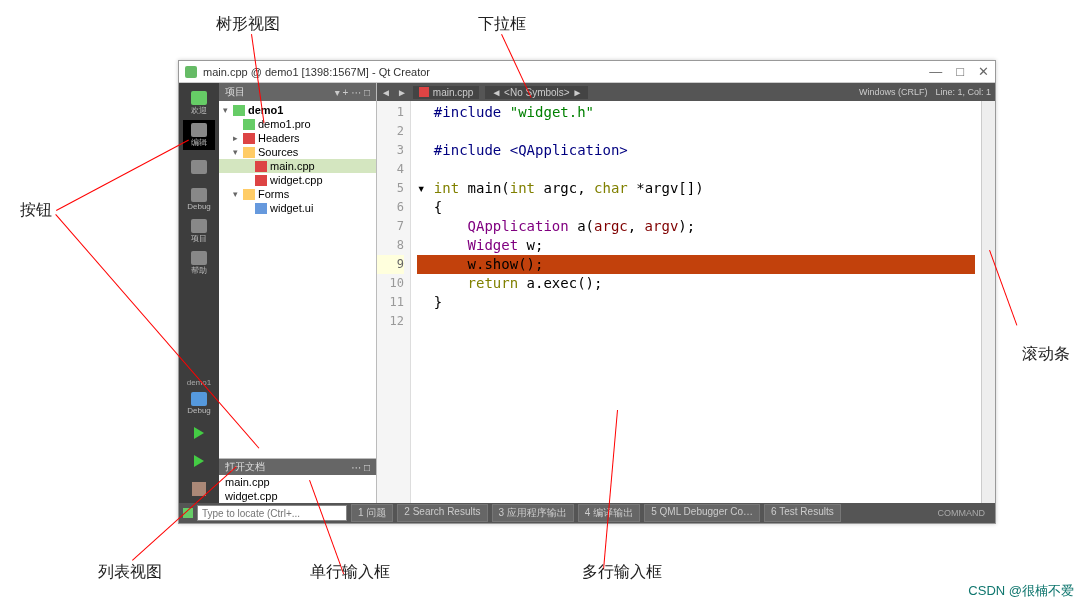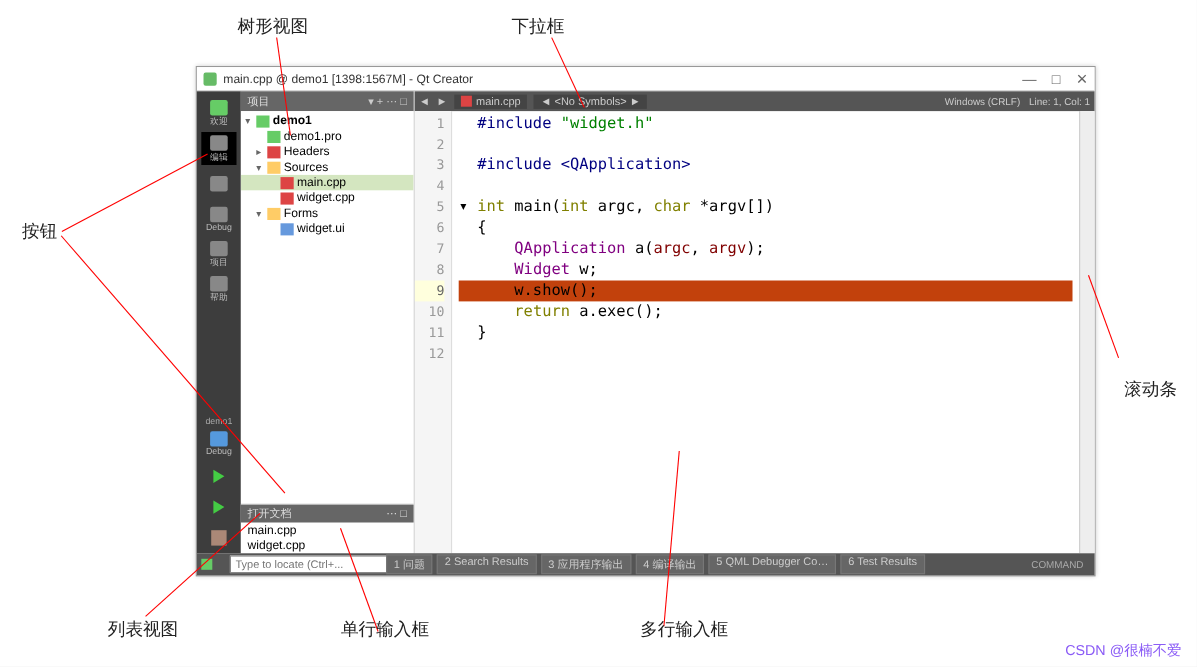--- a/index.html
+++ b/index.html
@@ -1,19 +1,19 @@
 <!DOCTYPE html>
 <html><head>
 <meta charset="utf-8">
 <style>
 * { margin: 0; padding: 0; box-sizing: border-box; }
 body { font-family: "Microsoft YaHei", Arial, sans-serif; background: #fff; width: 1088px; height: 606px; position: relative; overflow: hidden; }
 .annotation { position: absolute; font-size: 16px; color: #222; z-index: 100; }
 .redline { position: absolute; background: #f00; z-index: 99; transform-origin: 0 0; height: 1px; }
-.watermark { position: absolute; right: 14px; bottom: 6px; color: #8b5cf6; font-size: 13px; z-index: 200; }
+.watermark { position: absolute; right: 14px; bottom: 6px; color: #0f766e; font-size: 13px; z-index: 200; }
 
 .window { position: absolute; left: 178px; top: 60px; width: 818px; height: 464px; border: 1px solid #999; background: #f0f0f0; display: flex; flex-direction: column; box-shadow: 0 0 4px rgba(0,0,0,.2); }
 .titlebar { height: 22px; background: #fff; display: flex; align-items: center; border-bottom: 1px solid #ccc; font-size: 11px; color: #333; padding: 0 6px; }
 .titlebar .icon { width: 12px; height: 12px; background: #6b6; border-radius: 2px; margin-right: 6px; }
 .winbtns { margin-left: auto; display: flex; gap: 14px; color: #666; font-size: 13px; }
 .winbtns span { cursor: pointer; font-family: Arial; }
 
 .menubar { height: 20px; background: #f4f4f4; display: flex; align-items: center; font-size: 11px; color: #333; padding: 0 4px; border-bottom: 1px solid #ddd; }
 .menubar span { padding: 0 6px; cursor: pointer; }
 
@@ -67,30 +67,30 @@
 .kw-type { color: #808000; }
 .kw-fn { color: #000; }
 .kw-cls { color: #800080; }
 .kw-kw { color: #808000; }
 .kw-arg { color: #800000; }
 .cursor-hl { background: #c2410c; }
 .scrollbar-v { width: 14px; background: #eee; border-left: 1px solid #ccc; }
 
 .statusbar { height: 20px; background: #555; display: flex; align-items: center; font-size: 10px; color: #ccc; padding: 0 4px; gap: 4px; }
 .statusbar .locator { flex: 0 0 150px; }
-.statusbar .locator input { width: 100%; height: 16px; background: #fff; border: 1px solid #888; font-size: 10px; padding: 0 4px; color: #999; margin-left: 12px; }
+.statusbar .locator input { width: 100%; height: 16px; background: #fff; border: 1px solid #888; font-size: 10px; padding: 0 4px; color: #999; }
 .statusbar .tab { background: #666; padding: 1px 6px; border: 1px solid #777; cursor: pointer; }
 .statusbar .right { margin-left: auto; padding: 0 6px; color: #aaa; font-size: 9px; }
 .statusbar .sq { width: 10px; height: 10px; background: #6c6; }
 </style>
 </head>
 <body>
 
 <div class="annotation" style="left:216px;top:14px">树形视图</div>
-<div class="annotation" style="left:465px;top:14px">下拉框</div>
+<div class="annotation" style="left:478px;top:14px">下拉框</div>
 <div class="annotation" style="left:20px;top:200px">按钮</div>
 <div class="annotation" style="left:1022px;top:344px">滚动条</div>
 <div class="annotation" style="left:98px;top:562px">列表视图</div>
 <div class="annotation" style="left:310px;top:562px">单行输入框</div>
 <div class="annotation" style="left:582px;top:562px">多行输入框</div>
 <div class="watermark">CSDN @很楠不爱</div>
 
 <div class="redline" style="left:252px;top:34px;width:90px;transform:rotate(82deg)"></div>
 <div class="redline" style="left:502px;top:34px;width:70px;transform:rotate(65deg)"></div>
 <div class="redline" style="left:56px;top:210px;width:150px;transform:rotate(-28deg)"></div>

